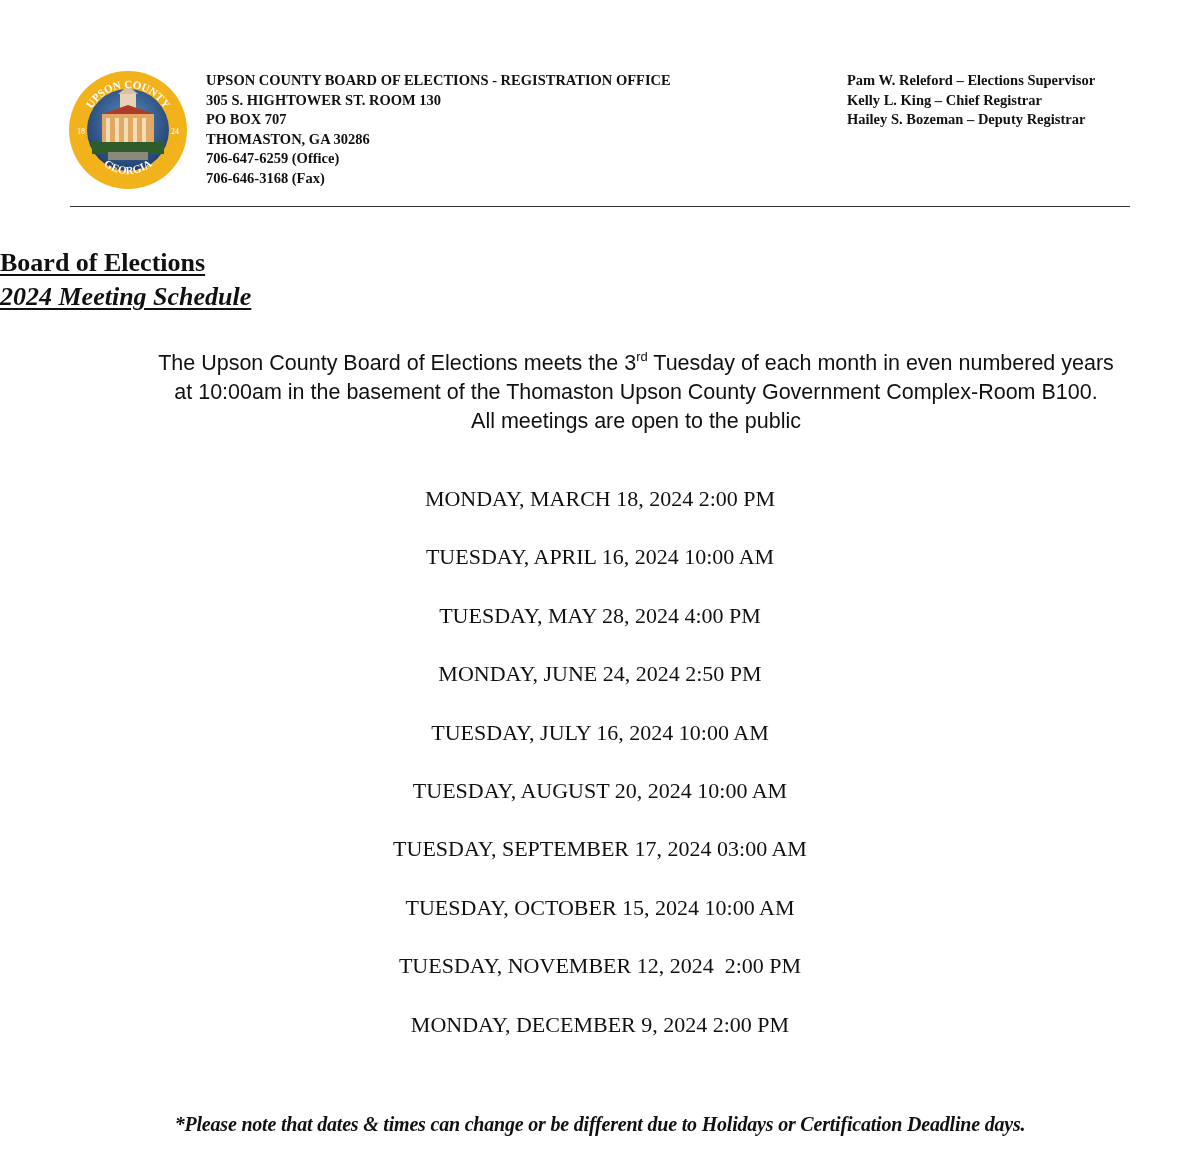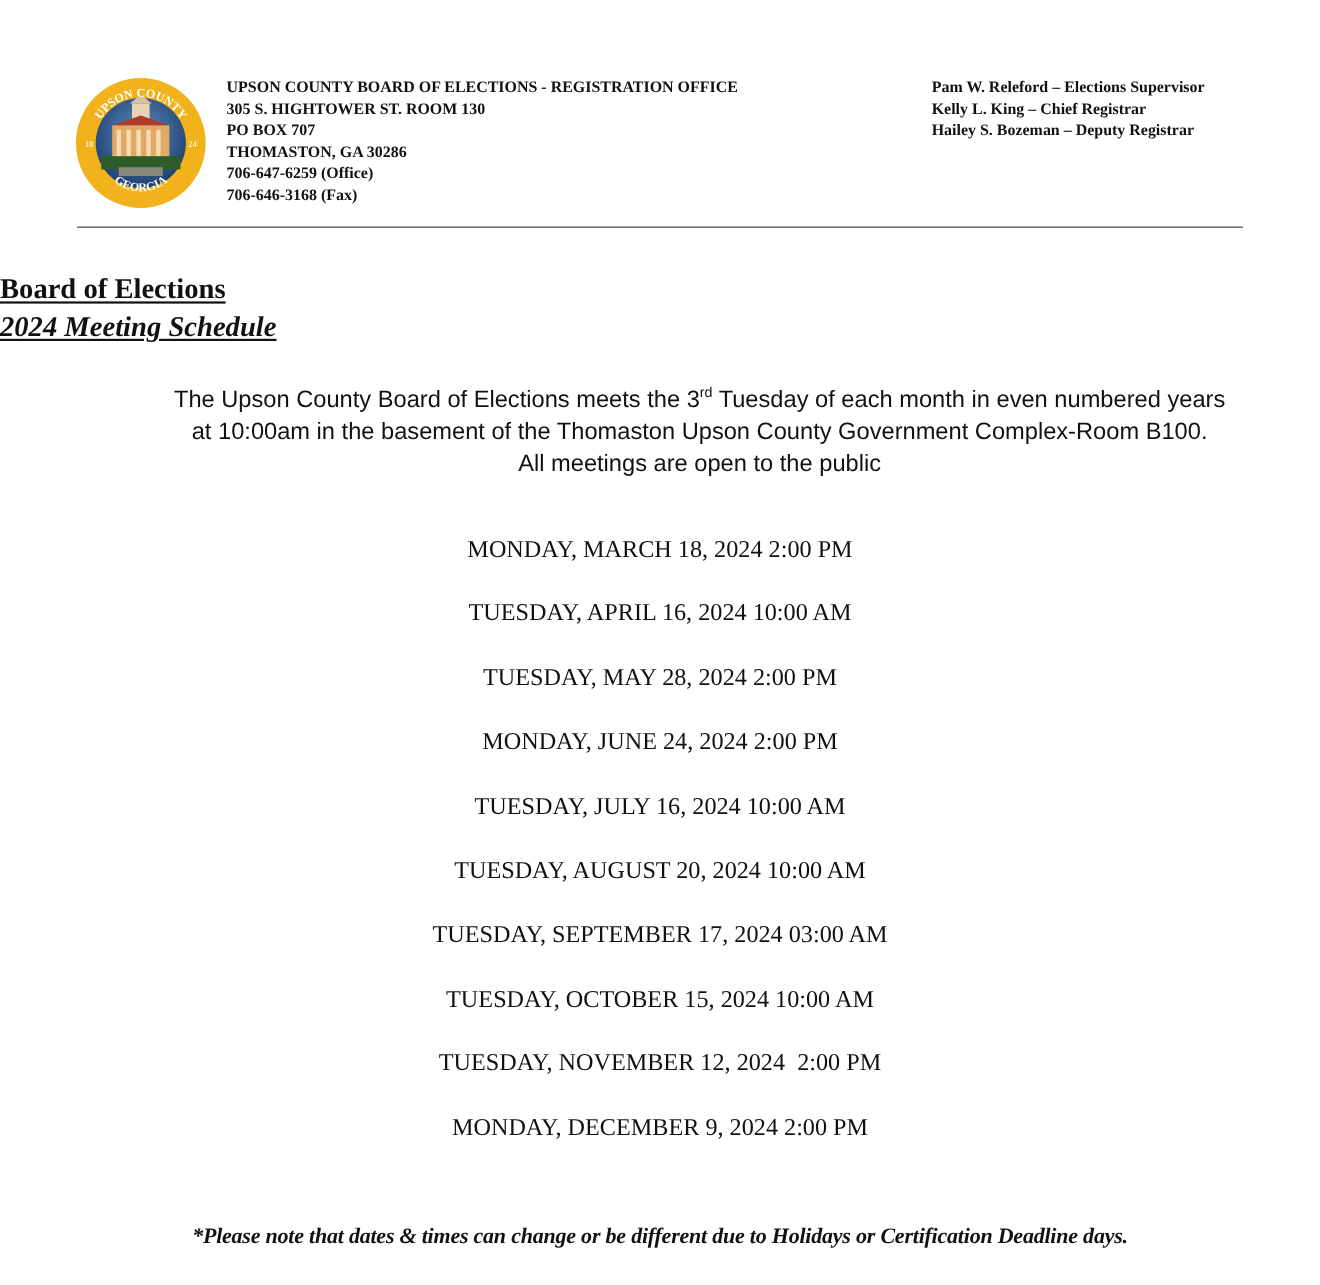--- a/index.html
+++ b/index.html
@@ -89,22 +89,22 @@
 
 <div class="intro sans">
   <div><span>The Upson County Board of Elections meets the 3</span><sup>rd</sup><span> Tuesday of each month in even numbered years</span></div>
   <div>at 10:00am in the basement of the Thomaston Upson County Government Complex-Room B100.</div>
   <div>All meetings are open to the public</div>
 </div>
 
 <ul class="schedule serif">
   <li>MONDAY, MARCH 18, 2024 2:00 PM</li>
   <li>TUESDAY, APRIL 16, 2024 10:00 AM</li>
-  <li>TUESDAY, MAY 28, 2024 2:00 PM</li>
-  <li>MONDAY, JUNE 24, 2024 2:00 PM</li>
+  <li>TUESDAY, MAY 28, 2024 4:00 PM</li>
+  <li>MONDAY, JUNE 24, 2024 2:50 PM</li>
   <li>TUESDAY, JULY 16, 2024 10:00 AM</li>
   <li>TUESDAY, AUGUST 20, 2024 10:00 AM</li>
   <li>TUESDAY, SEPTEMBER 17, 2024 03:00 AM</li>
   <li>TUESDAY, OCTOBER 15, 2024 10:00 AM</li>
   <li>TUESDAY, NOVEMBER 12, 2024  2:00 PM</li>
   <li>MONDAY, DECEMBER 9, 2024 2:00 PM</li>
 </ul>
 
 <div class="note serif">*Please note that dates &amp; times can change or be different due to Holidays or Certification Deadline days.</div>
 

